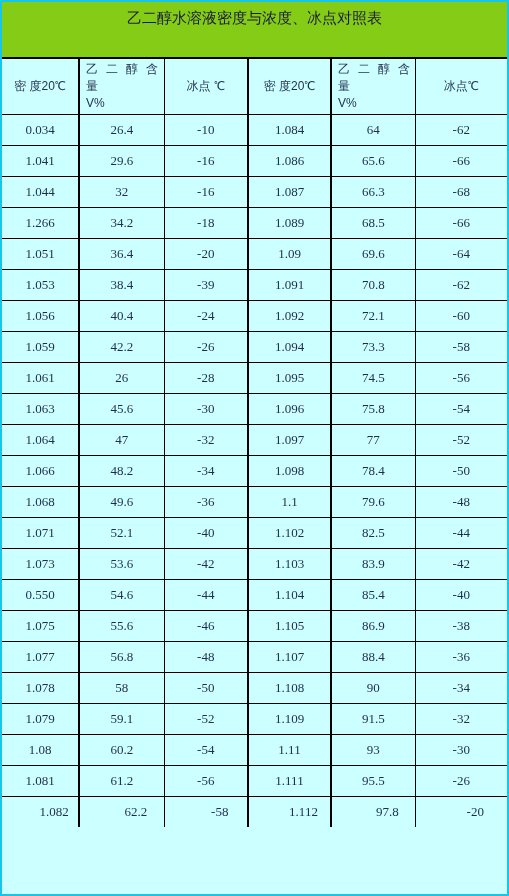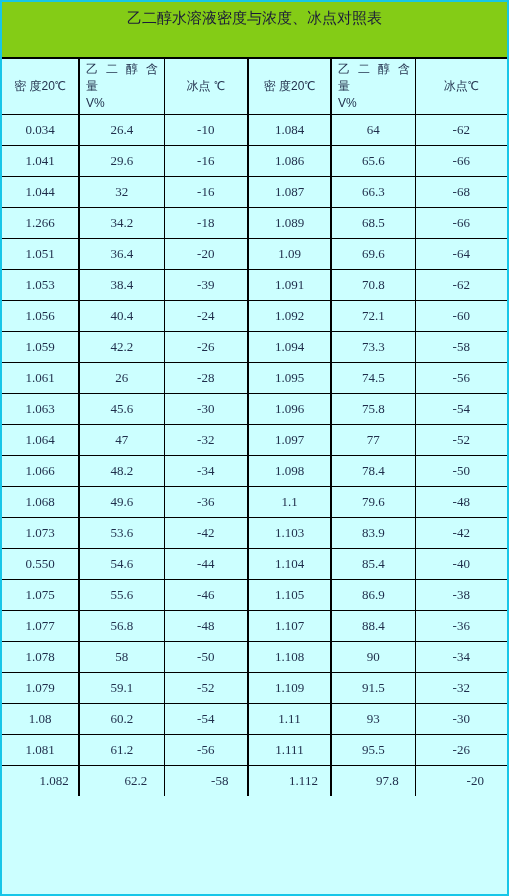--- a/index.html
+++ b/index.html
@@ -235,20 +235,28 @@
         </tr>
         <tr>
           <td class="sep-thick">1.068</td>
           <td>49.6</td>
           <td class="sep-thick">-36</td>
           <td class="sep-thick">1.1</td>
           <td>79.6</td>
           <td class="last-col">-48</td>
         </tr>
         <tr>
+          <td class="sep-thick">1.071</td>
+          <td>52.1</td>
+          <td class="sep-thick">-40</td>
+          <td class="sep-thick">1.102</td>
+          <td>82.5</td>
+          <td class="last-col">-44</td>
+        </tr>
+        <tr>
           <td class="sep-thick">1.073</td>
           <td>53.6</td>
           <td class="sep-thick">-42</td>
           <td class="sep-thick">1.103</td>
           <td>83.9</td>
           <td class="last-col">-42</td>
         </tr>
         <tr>
           <td class="sep-thick">0.550</td>
           <td>54.6</td>

